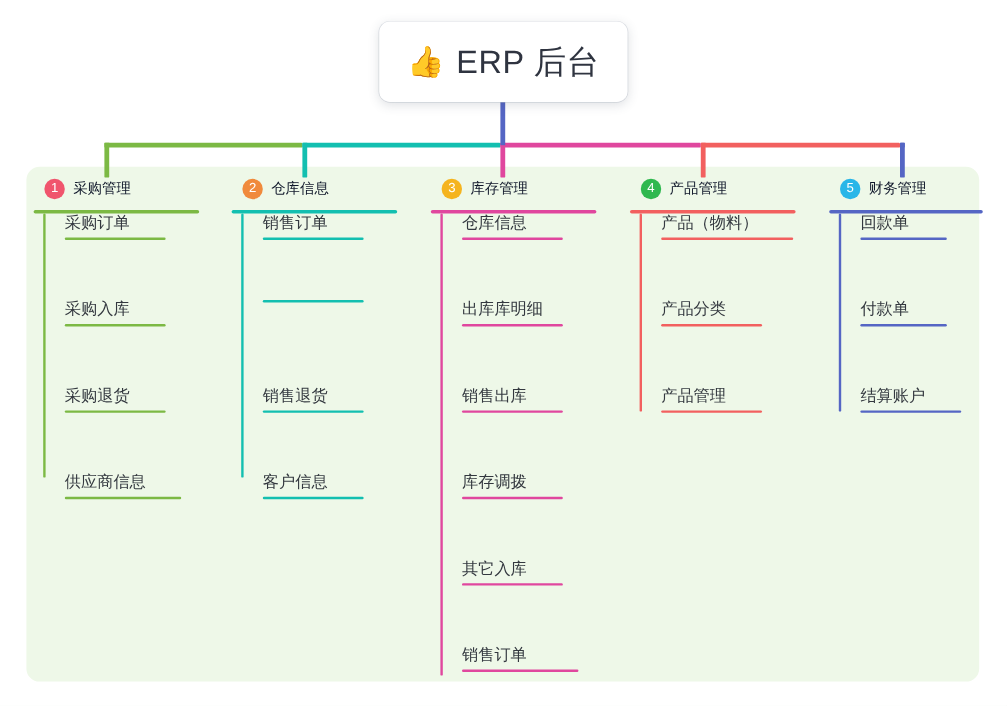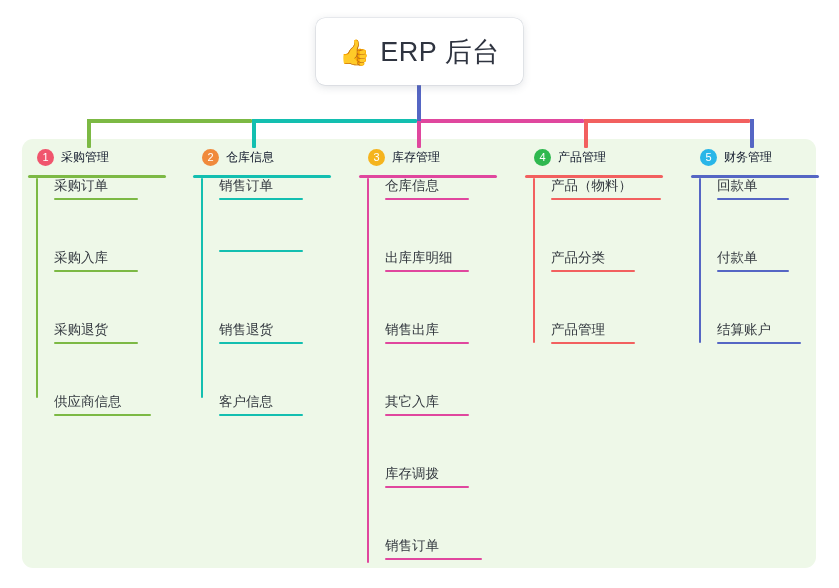--- a/index.html
+++ b/index.html
@@ -256,25 +256,25 @@
           </div>
           <div class="leaf">
             <div class="leaf-label">出库库明细</div>
             <div class="leaf-underline" style="background: rgb(224, 71, 158); width: 84px;"></div>
           </div>
           <div class="leaf">
             <div class="leaf-label">销售出库</div>
             <div class="leaf-underline" style="background: rgb(224, 71, 158); width: 84px;"></div>
           </div>
           <div class="leaf">
+            <div class="leaf-label">库存调拨</div>
+            <div class="leaf-underline" style="background: rgb(224, 71, 158); width: 84px;"></div>
+          </div>
+          <div class="leaf">
             <div class="leaf-label">其它入库</div>
-            <div class="leaf-underline" style="background: rgb(224, 71, 158); width: 84px;"></div>
-          </div>
-          <div class="leaf">
-            <div class="leaf-label">库存调拨</div>
             <div class="leaf-underline" style="background: rgb(224, 71, 158); width: 84px;"></div>
           </div>
           <div class="leaf">
             <div class="leaf-label">销售订单</div>
             <div class="leaf-underline" style="background: rgb(224, 71, 158); width: 97px;"></div>
           </div>
         </div>
       </div>
       <div class="column" style="left: 497px;">
         <div class="col-head">

